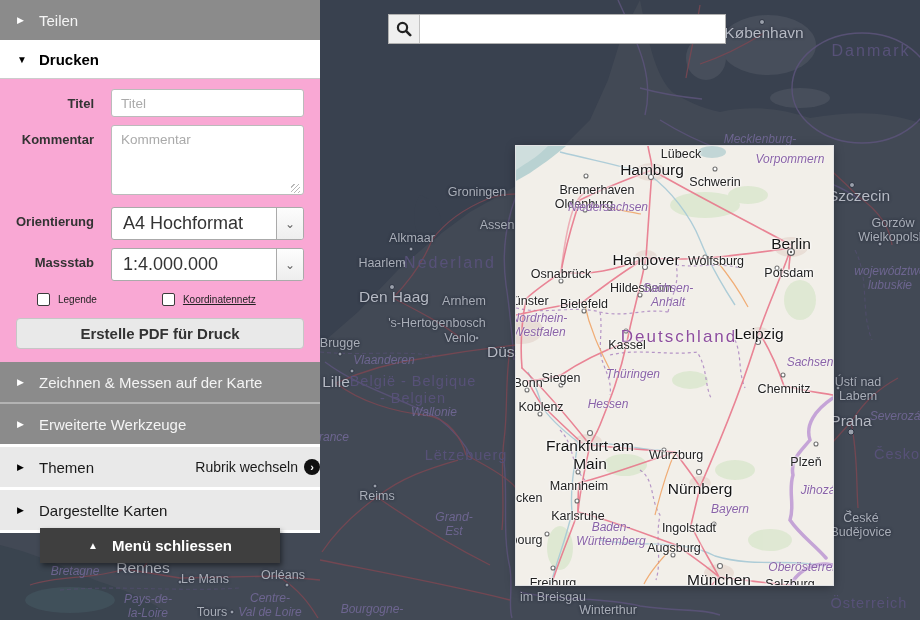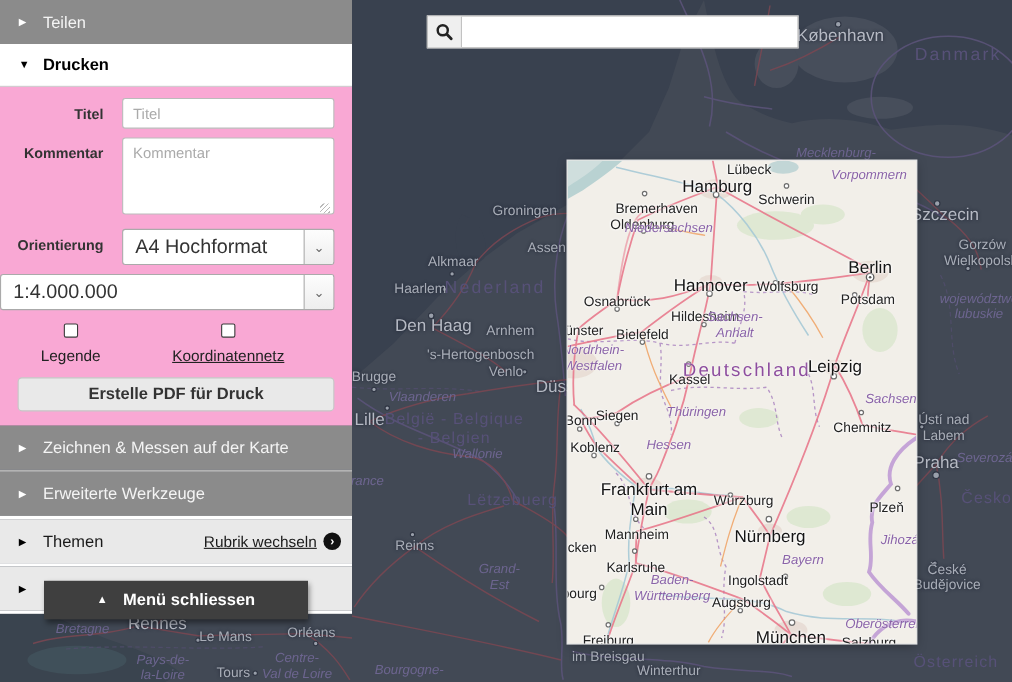--- a/index.html
+++ b/index.html
@@ -42,21 +42,21 @@
   .sec-light { background:#e9e9e9; color:#1a1a1a; }
   .sec-open  { background:#fff; color:#000; border-bottom:1px solid #ccc; height:39px; }
   .sec-header .tri { width:22px; font-size:9px; }
   .sec-dark .tri { color:#fff; }
   .sec-open .tri { color:#000; font-size:10px; }
   .sec-light .tri { color:#000; }
   .sec-label { font-size:15px; }
   .sec-open .sec-label { font-weight:bold; }
   .sec-gap-thin { height:2px; background:#b3b3b3; }
   .sec-gap-white { height:3px; background:#fff; }
-  .sec-action { margin-left:auto; padding-right:10px; display:flex; align-items:center; gap:6px; font-size:14px;text-decoration:underline; }
+  .sec-action { margin-left:auto; display:flex; align-items:center; gap:6px; font-size:14px; }
   .sec-action .circ { width:16px; height:16px; border-radius:50%; background:#111; color:#fff;
     display:flex; align-items:center; justify-content:center; font-size:11px; font-weight:bold; line-height:1; }
 
   
   #print-form { background:#f9a8d4; padding:10px 16px 13px 0; }
   .form-row { display:flex; margin-bottom:8px; }
   .form-label { width:111px; text-align:right; padding-right:17px; font-size:13px; font-weight:bold; color:#333; padding-top:7px; }
   .form-field { flex:1; }
   .txt-input { width:100%; height:28px; border:1px solid #bbb; border-radius:3px; padding:0 9px;
     font-size:13.5px; color:#333; font-family:"Liberation Sans",sans-serif; outline:none; }
@@ -66,21 +66,21 @@
   .area-wrap { position:relative; }
   .grip { position:absolute; right:4px; bottom:6px; width:9px; height:9px;
     background:repeating-linear-gradient(135deg,transparent 0 2px,#b9b9b9 2px 3px); }
   .select { display:flex; height:33px; border:1px solid #aaa; border-radius:3px; background:#fff;
     align-items:center; cursor:pointer; overflow:hidden; }
   .select .val { flex:1; padding-left:11px; font-size:18px; color:#333; }
   .select .chev { width:27px; align-self:stretch; border-left:1px solid #aaa;
     background:linear-gradient(#fdfdfd,#eee); display:flex; align-items:center; justify-content:center;
     color:#666; font-size:12px; }
   .cb-row { display:flex; padding-left:37px; margin:12px 0 12px 0; }
-  .cb-item { display:flex; align-items:center; gap:8px; font-size:14px; color:#222; cursor:pointer;flex-direction:column; }
+  .cb-item { display:flex; align-items:center; gap:8px; font-size:10px; color:#222; cursor:pointer; }
   .cb-item + .cb-item { margin-left:65px;text-decoration:underline; }
   .cb-box { width:13px; height:13px; border:1.5px solid #3b3b3b; border-radius:2px; background:#fff; }
   #pdf-button { display:block; width:288px; margin-left:16px; height:31px; background:#e9e9e9;
     border:1px solid #c6c6c6; border-radius:4px; font-size:15px; font-weight:bold; color:#333;
     font-family:"Liberation Sans",sans-serif; cursor:pointer; }
 
   #menu-close { position:absolute; left:40px; top:528px; width:240px; height:35px; z-index:6;
     background:#3f3f3f; border:0; color:#fff; font-size:15px; font-weight:bold;
     font-family:"Liberation Sans",sans-serif; cursor:pointer; box-shadow:2px 3px 5px rgba(0,0,0,.45);
     display:flex; align-items:center; justify-content:center; gap:14px; }
@@ -432,20 +432,21 @@
       <div class="form-row">
         <label class="form-label">Orientierung</label>
         <div class="form-field">
           <div class="select">
             <span class="val">A4 Hochformat</span>
             <span class="chev">⌄</span>
           </div>
         </div>
       </div>
       <div class="form-row">
+        <label class="form-label">Massstab</label>
         <div class="form-field">
           <div class="select">
             <span class="val">1:4.000.000</span>
             <span class="chev">⌄</span>
           </div>
         </div>
       </div>
       <div class="cb-row">
         <span class="cb-item">
           <span class="cb-box"></span>

